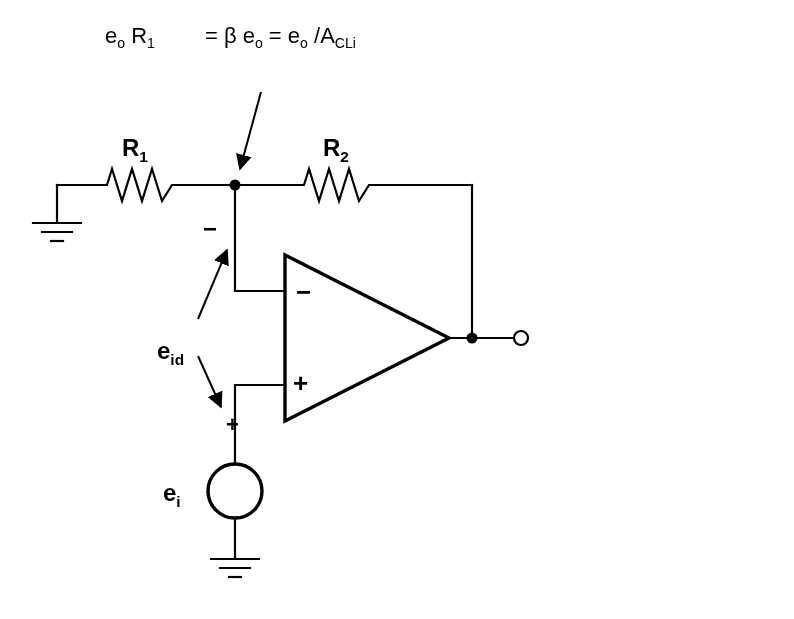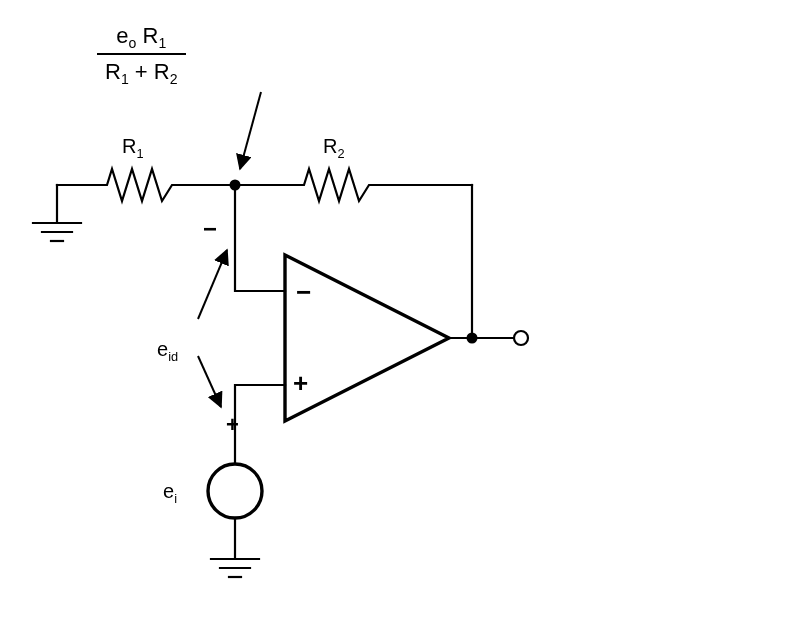--- a/index.html
+++ b/index.html
@@ -7,21 +7,21 @@
   .stage{
     position:relative;width:794px;height:619px;background:var(--bg);
     font-family:"Liberation Sans", sans-serif;color:var(--text);overflow:hidden;
   }
   .stage svg{position:absolute;left:0;top:0;width:794px;height:619px;}
   .wire{stroke:var(--line);stroke-width:2.2;fill:none;stroke-linecap:square;stroke-linejoin:miter;}
   .thick{stroke:var(--line);stroke-width:3.4;fill:none;stroke-linejoin:miter;}
   .dot{fill:var(--line);stroke:none;}
   .term{fill:#fff;stroke:var(--line);stroke-width:2.2;}
   .arrowline{stroke:var(--line);stroke-width:2;fill:none;}
-  .lbl{position:absolute;font-size:20px;line-height:1.1;white-space:nowrap;color:var(--text);}
+  .lbl{position:absolute;font-size:24px;line-height:1.1;white-space:nowrap;color:var(--text);font-weight:bold;}
   .lbl sub{font-size:64%;line-height:0;}
   .sign{font-weight:bold;}
   .formula{position:absolute;left:97px;top:24px;display:flex;align-items:flex-start;font-size:22px;line-height:1.1;white-space:nowrap;gap:36px;}
   .formula sub{font-size:64%;line-height:0;}
   .fraction{display:inline-block;text-align:center;}
   .fraction .num{padding:0 8px 5px 8px;}
   .fraction .den{border-top:2px solid var(--line);padding:5px 8px 0 8px;}
   .rhs{margin-left:6px;}
 </style>
 </head>
@@ -70,22 +70,22 @@
     </g>
 
     <path class="arrowline" d="M261,92 L240,169" marker-end="url(#arrow)"></path>
     <path class="arrowline" d="M198,319 L227,250" marker-end="url(#arrow)"></path>
     <path class="arrowline" d="M198,356 L221,407" marker-end="url(#arrow)"></path>
   </svg>
 
   <div class="formula">
     <div class="fraction">
       <div class="num"><span>e</span><sub>o</sub><span> R</span><sub>1</sub></div>
-      <div class="den"><span>R</span><sub>1</sub><span> + R</span><sub>2</sub></div>
     </div>
+    <div class="rhs"><span>= β e</span><sub>o</sub><span> = e</span><sub>o</sub><span> /A</span><sub>CLi</sub></div>
   </div>
 
   <div class="lbl" style="left:122px;top:135px;"><span>R</span><sub>1</sub></div>
   <div class="lbl" style="left:323px;top:135px;text-align:right;"><span>R</span><sub>2</sub></div>
   <div class="lbl" style="left:157px;top:338px;"><span>e</span><sub>id</sub></div>
   <div class="lbl" style="left:163px;top:480px;"><span>e</span><sub>i</sub></div>
 
   <div class="lbl sign" style="left:203px;top:216px;font-size:24px;">−</div>
   <div class="lbl sign" style="left:226px;top:413px;font-size:22px;">+</div>
 

